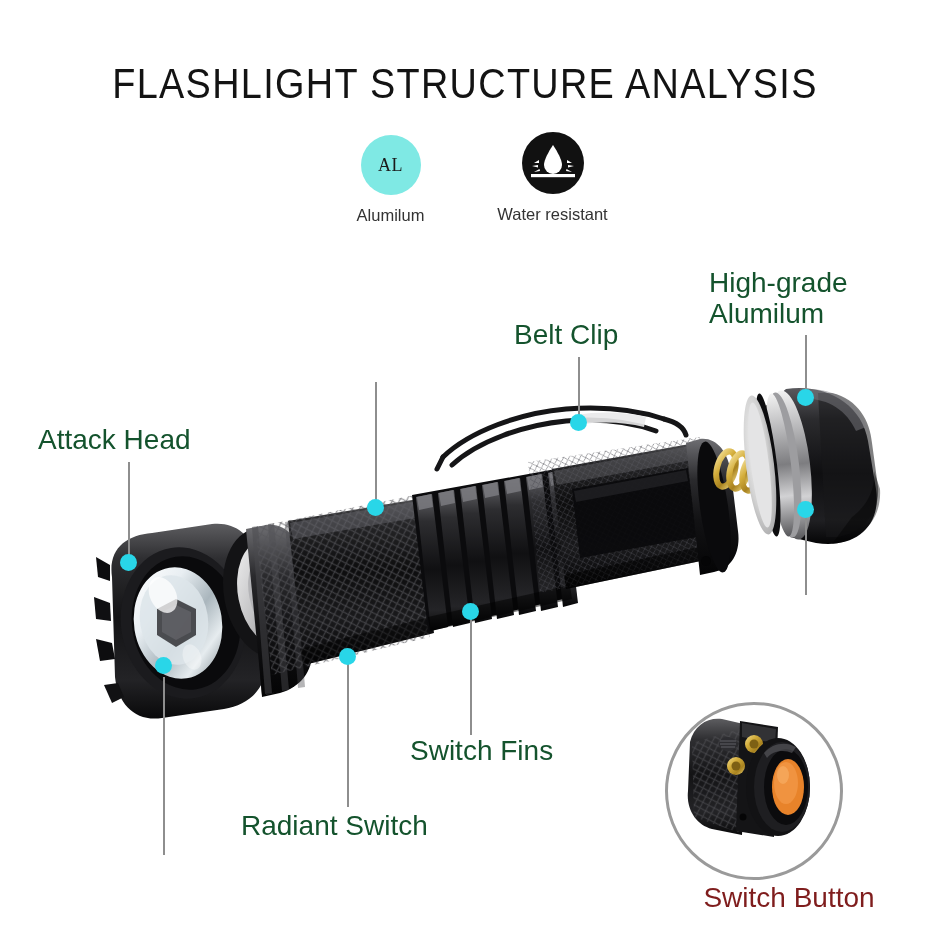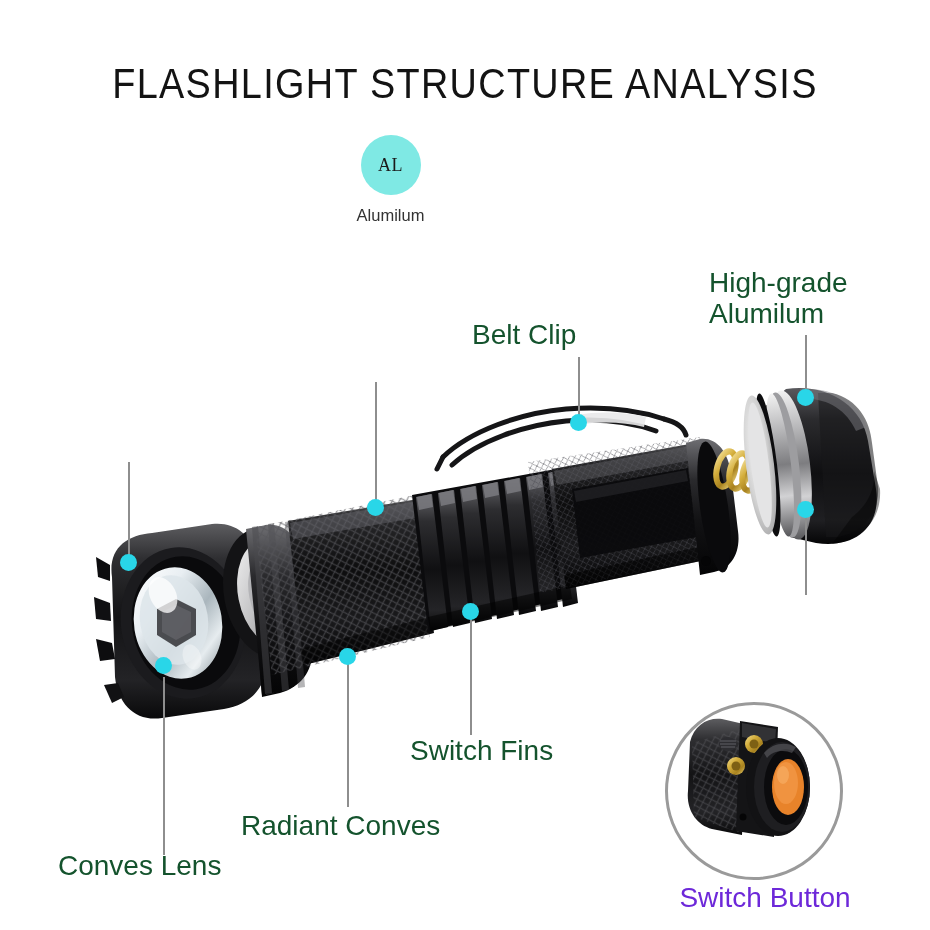--- a/index.html
+++ b/index.html
@@ -108,43 +108,62 @@
   #switch-ring {
     position: absolute;
     left: 0; top: 0;
     width: 178px; height: 178px;
     border: 3px solid #9a9a9a;
     border-radius: 50%;
     box-sizing: border-box;
   }
   #switch-caption {
     position: absolute;
-    left: 660px;
+    left: 684px;
     top: 845px;
     width: 210px;
     text-align: center;
     font-size: 28px;
-    color: #6d28d9;
+    color: #7f1d1d;
     white-space: nowrap;
   }
 </style>
 </head>
 <body>
 
 <div id="page">
 
   <div id="title">FLASHLIGHT STRUCTURE ANALYSIS</div>
 
   <div class="badge-group" id="badge-alumilum">
     <div class="badge-circle-al">
       <span class="badge-al-text">AL</span>
     </div>
     <div class="badge-label">Alumilum</div>
   </div>
 
+  <div class="badge-group" id="badge-water">
+    <div class="badge-circle-water">
+      <svg width="62" height="62" viewBox="0 0 62 62" style="position:absolute;left:0;top:0;">
+
+        <path d="M31 13 C31 13, 40 26, 40 33 A9 9 0 0 1 22 33 C22 26, 31 13, 31 13 Z" fill="#ffffff"></path>
+
+        <path d="M17 28 L12 31 L17 31 Z" fill="#ffffff"></path>
+        <path d="M16 33 L10 34 L16 35.6 Z" fill="#ffffff"></path>
+        <path d="M17.5 37 L12 40 L18 39 Z" fill="#ffffff"></path>
+
+        <path d="M45 28 L50 31 L45 31 Z" fill="#ffffff"></path>
+        <path d="M46 33 L52 34 L46 35.6 Z" fill="#ffffff"></path>
+        <path d="M44.5 37 L50 40 L44 39 Z" fill="#ffffff"></path>
+
+        <rect x="9" y="42" width="44" height="3.2" fill="#ffffff"></rect>
+      </svg>
+    </div>
+    <div class="badge-label">Water resistant</div>
+  </div>
 
   <svg id="flashlight" viewBox="0 0 930 930">
     <defs>
 
       <linearGradient id="gBody" x1="0" y1="0" x2="0" y2="1">
         <stop offset="0%" stop-color="#4a4a4c"></stop>
         <stop offset="14%" stop-color="#262628"></stop>
         <stop offset="42%" stop-color="#0d0d0e"></stop>
         <stop offset="72%" stop-color="#1a1a1c"></stop>
         <stop offset="100%" stop-color="#060607"></stop>
@@ -405,29 +424,29 @@
 
   <div class="dot" style="left:120px; top:517px;"></div>
   <div class="dot" style="left:155px; top:620px;"></div>
   <div class="dot" style="left:367px; top:462px;"></div>
   <div class="dot" style="left:339px; top:611px;"></div>
   <div class="dot" style="left:570px; top:377px;"></div>
   <div class="dot" style="left:462px; top:566px;"></div>
   <div class="dot" style="left:797px; top:352px;"></div>
   <div class="dot" style="left:797px; top:464px;"></div>
 
-  <div class="callout" style="left:472px; top:282px;">Belt Clip</div>
+  <div class="callout" style="left:38px;  top:387px;">Attack Head</div>
+  <div class="callout" style="left:514px; top:282px;">Belt Clip</div>
 
   <div class="callout two-line" style="left:709px; top:230px; width:200px;">
     <div>High-grade</div>
     <div>Alumilum</div>
   </div>
 
   <div class="callout" style="left:410px; top:698px;">Switch Fins</div>
-  <div class="callout" style="left:241px; top:773px;">Radiant Conves</div>
-  <div class="callout" style="left:58px;  top:813px;">Conves Lens</div>
+  <div class="callout" style="left:241px; top:773px;">Radiant Switch</div>
 
   <div id="switch-inset">
     <div id="switch-ring"></div>
   </div>
   <div id="switch-caption">Switch Button</div>
 
 </div>
 
 </body></html>

